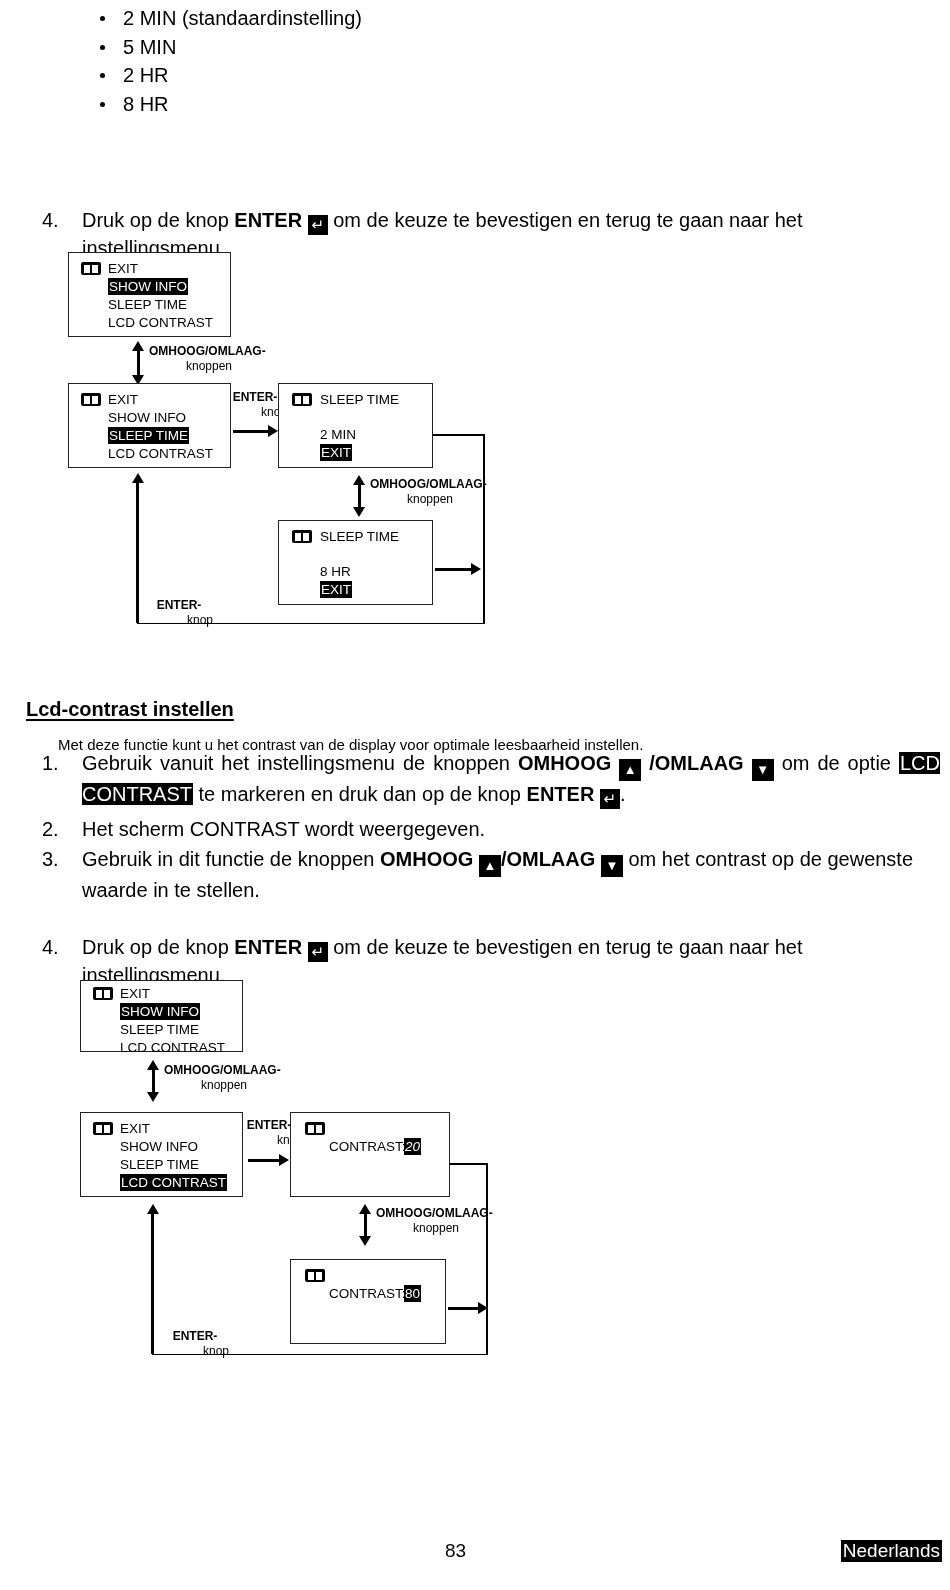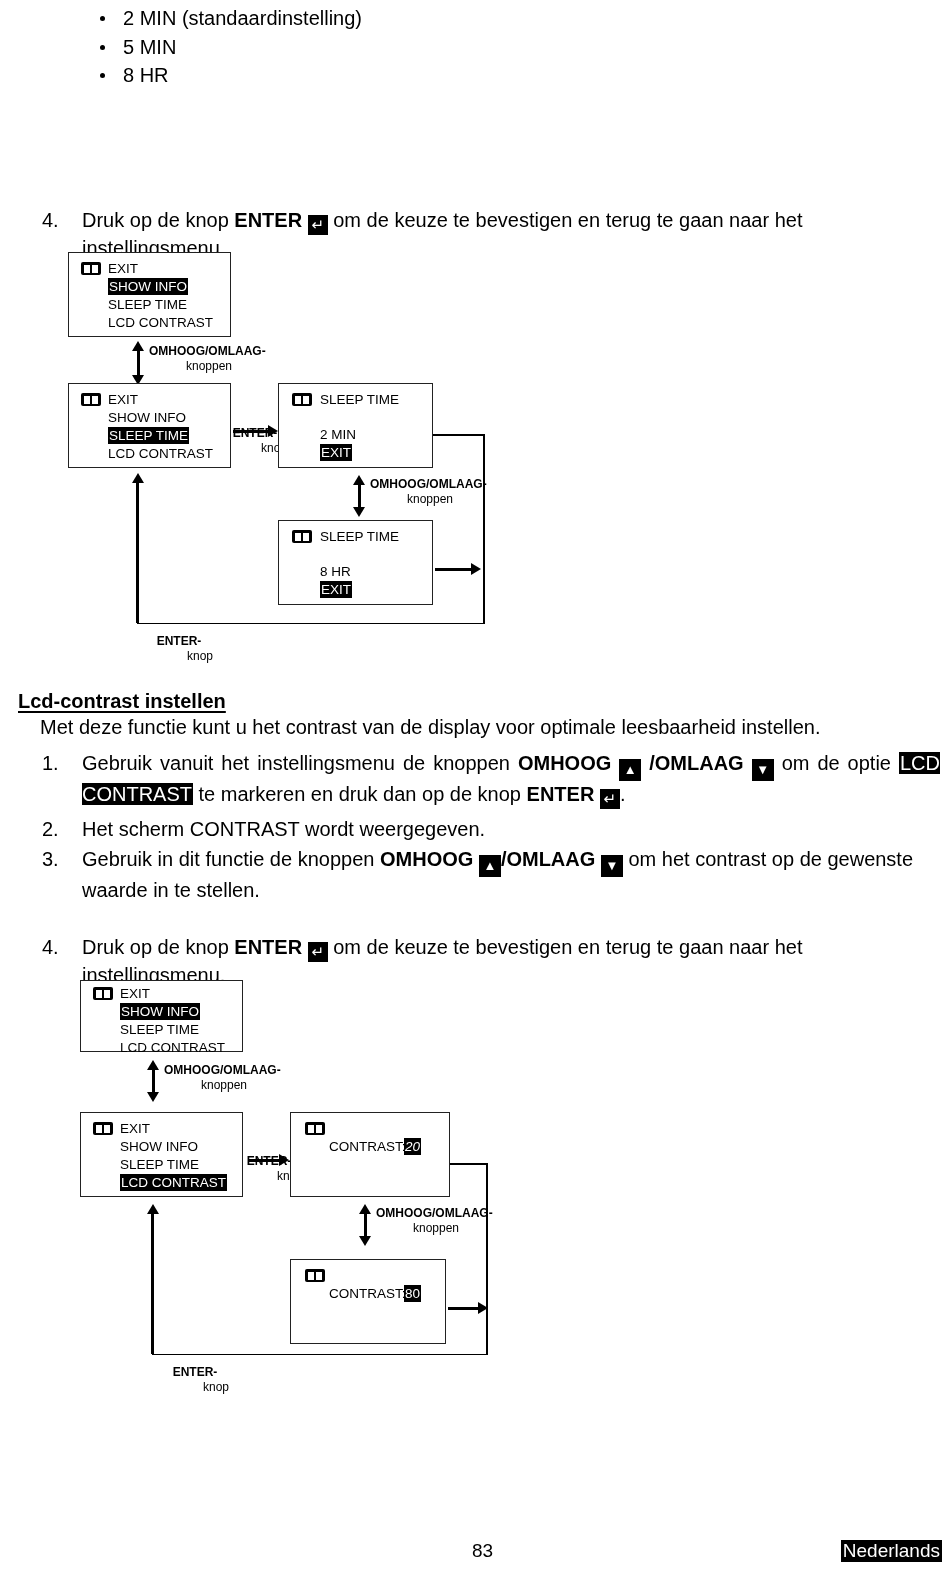--- a/index.html
+++ b/index.html
@@ -25,24 +25,24 @@
     position:absolute;font-size:20px;line-height:26px;
   }
   .num{
     position:absolute;left:0;top:0;width:26px;text-align:left;
   }
   .numbered .body{display:block;margin-left:40px;}
 
   .just .body{text-align:justify;text-justify:inter-word;}
 
   h2.heading{
-    position:absolute;margin:8px;font-size:20px;font-weight:bold;
+    position:absolute;margin:16px;font-size:20px;font-weight:bold;
     text-decoration:underline;text-underline-offset:3px;
   }
-  p.plain{position:absolute;margin:0;font-size:20px;line-height:26px;}
+  p.plain{position:absolute;margin:18px;font-size:15px;line-height:26px;}
 
   b{font-weight:bold;}
 
   
   .key{
     display:inline-block;background:#000;color:#fff;
     text-align:center;vertical-align:-3px;
   }
   .key-enter{width:20px;height:20px;line-height:19px;font-size:15px;}
   .key-up,.key-dn{width:22px;height:22px;line-height:21px;font-size:13px;vertical-align:-4px;}
@@ -73,34 +73,35 @@
   .thickh{position:absolute;background:#000;height:2.6px;}
 
   .arrowhead{position:absolute;width:0;height:0;}
   .ah-right{border-top:6px solid transparent;border-bottom:6px solid transparent;border-left:10px solid #000;}
   .ah-up{border-left:6px solid transparent;border-right:6px solid transparent;border-bottom:10px solid #000;}
   .ah-down{border-left:6px solid transparent;border-right:6px solid transparent;border-top:10px solid #000;}
 
   .conn-label{position:absolute;font-size:12px;line-height:14.5px;}
   .conn-label .t1{font-weight:bold;display:block;}
   .conn-label .t2{display:block;padding-left:37px;}
-  .conn-label.ctr{text-align:center;margin-top:36px;}
+  .conn-label.ctr{text-align:center;}
 
   
   .pg-num{position:absolute;font-size:19px;}
   .lang{position:absolute;font-size:19px;background:#000;color:#fff;padding:0 2px;}
 </style>
 </head>
 <body>
 
 <div class="page">
 
   <ul class="bullet-list">
     <li>2 MIN (standaardinstelling)</li>
     <li>5 MIN</li>
+    <li>2 HR</li>
     <li>8 HR</li>
   </ul>
 
   <div class="numbered" style="left:42px;top:207px;width:898px;">
     <span class="num">4.</span>
     <span class="body"><span>Druk op de knop </span><b>ENTER</b> <span class="key key-enter">↵</span><span> om de keuze te bevestigen en terug te gaan naar het instellingsmenu.</span></span>
   </div>
 
   <div>
 
@@ -278,16 +279,16 @@
     <div class="arrowhead ah-right" style="left:478px;top:1302.4px;"></div>
     <div class="hline" style="left:152px;top:1353.5px;width:335px;"></div>
     <div class="thickv" style="left:151.2px;top:1213px;height:141px;"></div>
     <div class="arrowhead ah-up" style="left:146.5px;top:1204px;"></div>
     <div class="conn-label ctr" style="left:166px;top:1329px;width:58px;">
       <span class="t1">ENTER-</span>
       <span class="t2">knop</span>
     </div>
   </div>
 
-  <div class="pg-num" style="left:472px;top:1540px;">83</div>
+  <div class="pg-num" style="left:445px;top:1540px;">83</div>
   <div class="lang" style="right:8px;top:1540px;">Nederlands</div>
 
 </div>
 
 </body></html>

